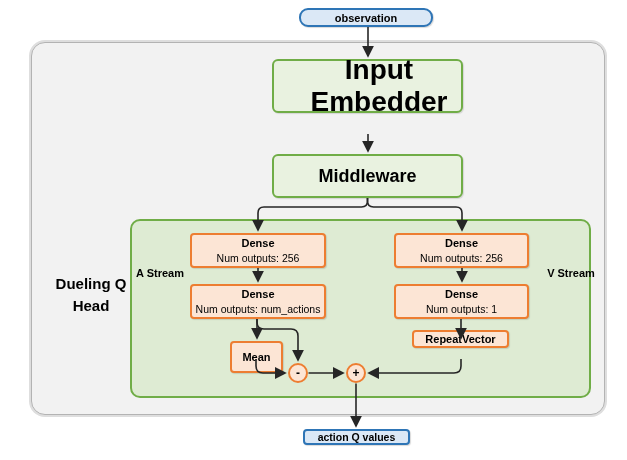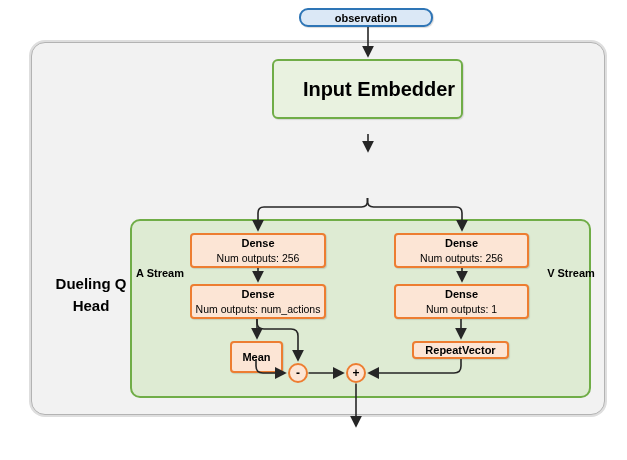--- a/index.html
+++ b/index.html
@@ -66,24 +66,27 @@
 
 <div class="canvas">
 
   <div class="abs gray-container" style="left:31px;top:42px;width:574px;height:373px;"></div>
   <div class="abs green-container" style="left:130px;top:219px;width:461px;height:179px;"></div>
 
   <div class="abs node blue-node" style="left:299px;top:8px;width:134px;height:19px;border-radius:9px;">
     <span>observation</span>
   </div>
 
-  <div class="abs node green-node" style="left:272px;top:59px;width:191px;height:60px;font-size:20px;padding-left:23px;">
+  <div class="abs node green-node" style="left:272px;top:59px;width:191px;height:54px;font-size:28px;padding-left:23px;">
     <span>Input Embedder</span>
   </div>
 
+  <div class="abs node green-node" style="left:272px;top:154px;width:191px;height:44px;font-size:18px;">
+    <span>Middleware</span>
+  </div>
 
   <div class="abs side-label dueling-label" style="left:36px;top:273px;width:110px;">Dueling Q Head</div>
   <div class="abs side-label stream-label" style="left:132px;top:266px;width:56px;">A Stream</div>
   <div class="abs side-label stream-label" style="left:529px;top:266px;width:60px;margin-left:12px;">V Stream</div>
 
   <div class="abs node orange-node dense" style="left:190px;top:233px;width:136px;height:35px;">
     <div class="dense-title">Dense</div>
     <div class="dense-sub">Num outputs: 256</div>
   </div>
   <div class="abs node orange-node dense" style="left:190px;top:284px;width:136px;height:35px;">
@@ -95,31 +98,34 @@
   </div>
 
   <div class="abs node orange-node dense" style="left:394px;top:233px;width:135px;height:35px;">
     <div class="dense-title">Dense</div>
     <div class="dense-sub">Num outputs: 256</div>
   </div>
   <div class="abs node orange-node dense" style="left:394px;top:284px;width:135px;height:35px;">
     <div class="dense-title">Dense</div>
     <div class="dense-sub">Num outputs: 1</div>
   </div>
-  <div class="abs node orange-node op-node" style="left:412px;top:341px;width:97px;height:18px;align-items:center;">
+  <div class="abs node orange-node op-node" style="left:412px;top:330px;width:97px;height:18px;align-items:center;">
     <span>RepeatVector</span>
   </div>
 
   <div class="abs node op-circle" style="left:288px;top:363px;">
     <span>-</span>
   </div>
   <div class="abs node op-circle" style="left:346px;top:363px;">
     <span>+</span>
   </div>
 
+  <div class="abs node blue-node" style="left:303px;top:429px;width:107px;height:16px;font-size:10.5px;">
+    <span>action Q values</span>
+  </div>
 
   <svg class="edges" viewBox="0 0 627 460" xmlns="http://www.w3.org/2000/svg">
     <defs>
       <marker id="arrow" viewBox="0 0 10 10" refX="8.5" refY="5" markerWidth="7.5" markerHeight="7.5" orient="auto">
         <path class="arrowhead" d="M0,0 L10,5 L0,10 z"></path>
       </marker>
     </defs>
     <path d="M368 27 L368 56" marker-end="url(#arrow)"></path>
     <path d="M368 134 L368 151" marker-end="url(#arrow)"></path>
     <path d="M367.5 198 L367.5 201 Q367.5 207 361.5 207 L264 207 Q258 207 258 213 L258 230" marker-end="url(#arrow)"></path>

